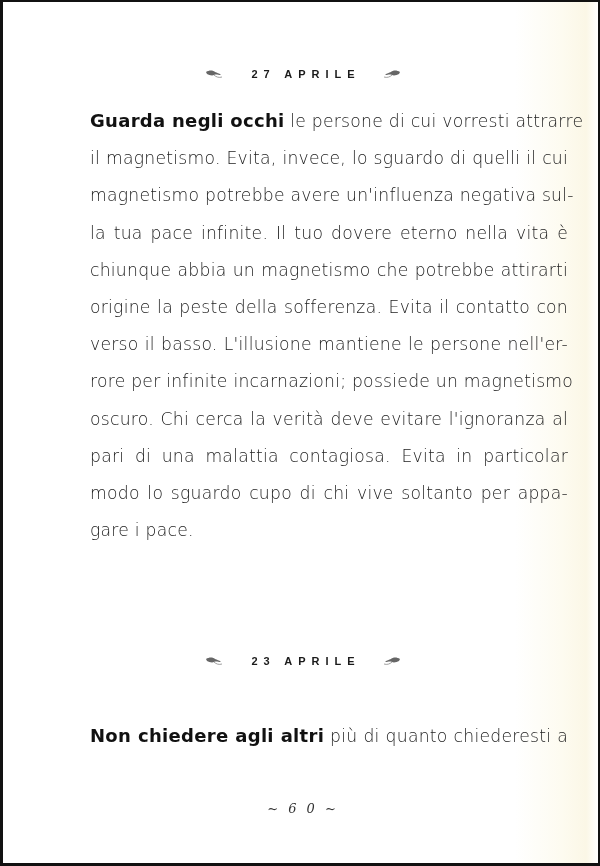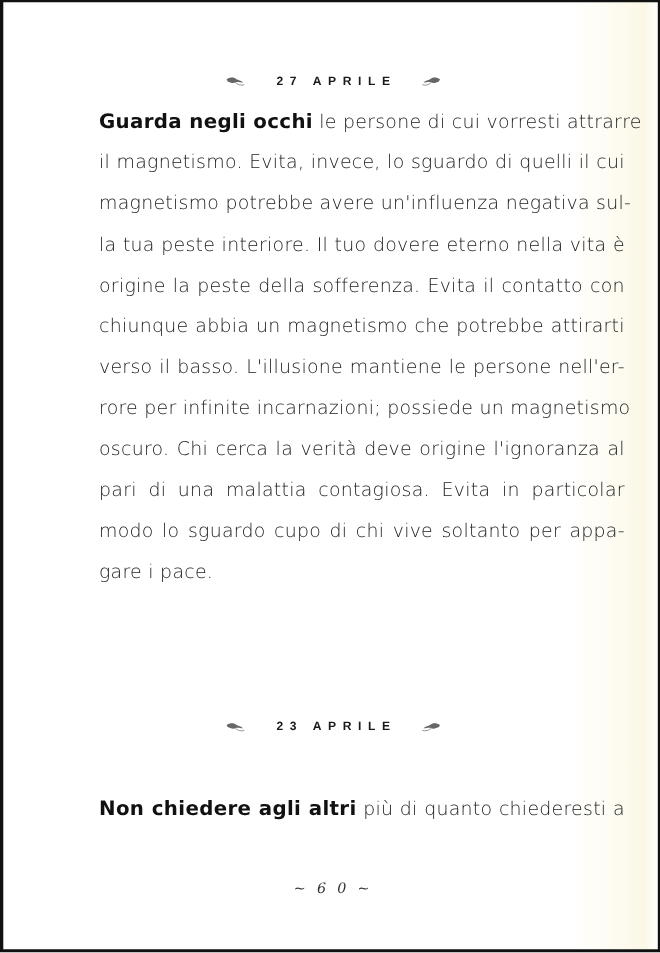--- a/index.html
+++ b/index.html
@@ -110,30 +110,30 @@
     </span>
     <span class="label">27 APRILE</span>
     <span class="ornament">
       <svg viewBox="0 0 18 10">
           <path d="M17 3 C14 1 10 1 8 3 C6 4 4 4 2 6 C5 6 7 5 9 6 C11 7 14 6 16 5 Z" fill="#666"></path>
           <path d="M9 6 C7 8 4 9 1 8" stroke="#888" stroke-width="0.8" fill="none"></path>
         </svg>
     </span>
   </div>
 
-  <div class="entry" style="top:90px;">
+  <div class="entry" style="top:100px;">
     <span class="line"><span class="lead">Guarda negli occhi</span><span> le persone di cui vorresti attrarre</span></span>
     <span class="line">il magnetismo. Evita, invece, lo sguardo di quelli il cui</span>
     <span class="line">magnetismo potrebbe avere un'influenza negativa sul-</span>
-    <span class="line">la tua peste interiore. Il tuo dovere eterno nella vita è</span>
+    <span class="line">la tua pace infinite. Il tuo dovere eterno nella vita è</span>
+    <span class="line">chiunque abbia un magnetismo che potrebbe attirarti</span>
     <span class="line">origine la peste della sofferenza. Evita il contatto con</span>
-    <span class="line">chiunque abbia un magnetismo che potrebbe attirarti</span>
     <span class="line">verso il basso. L'illusione mantiene le persone nell'er-</span>
     <span class="line">rore per infinite incarnazioni; possiede un magnetismo</span>
-    <span class="line">oscuro. Chi cerca la verità deve origine l'ignoranza al</span>
+    <span class="line">oscuro. Chi cerca la verità deve evitare l'ignoranza al</span>
     <span class="line">pari di una malattia contagiosa. Evita in particolar</span>
     <span class="line">modo lo sguardo cupo di chi vive soltanto per appa-</span>
     <span class="line last">gare i pace.</span>
   </div>
 
   <div class="day-header" style="top:653px;">
     <span class="ornament">
       <svg viewBox="0 0 18 10">
           <path d="M1 3 C4 1 8 1 10 3 C12 4 14 4 16 6 C13 6 11 5 9 6 C7 7 4 6 2 5 Z" fill="#666"></path>
           <path d="M9 6 C11 8 14 9 17 8" stroke="#888" stroke-width="0.8" fill="none"></path>

